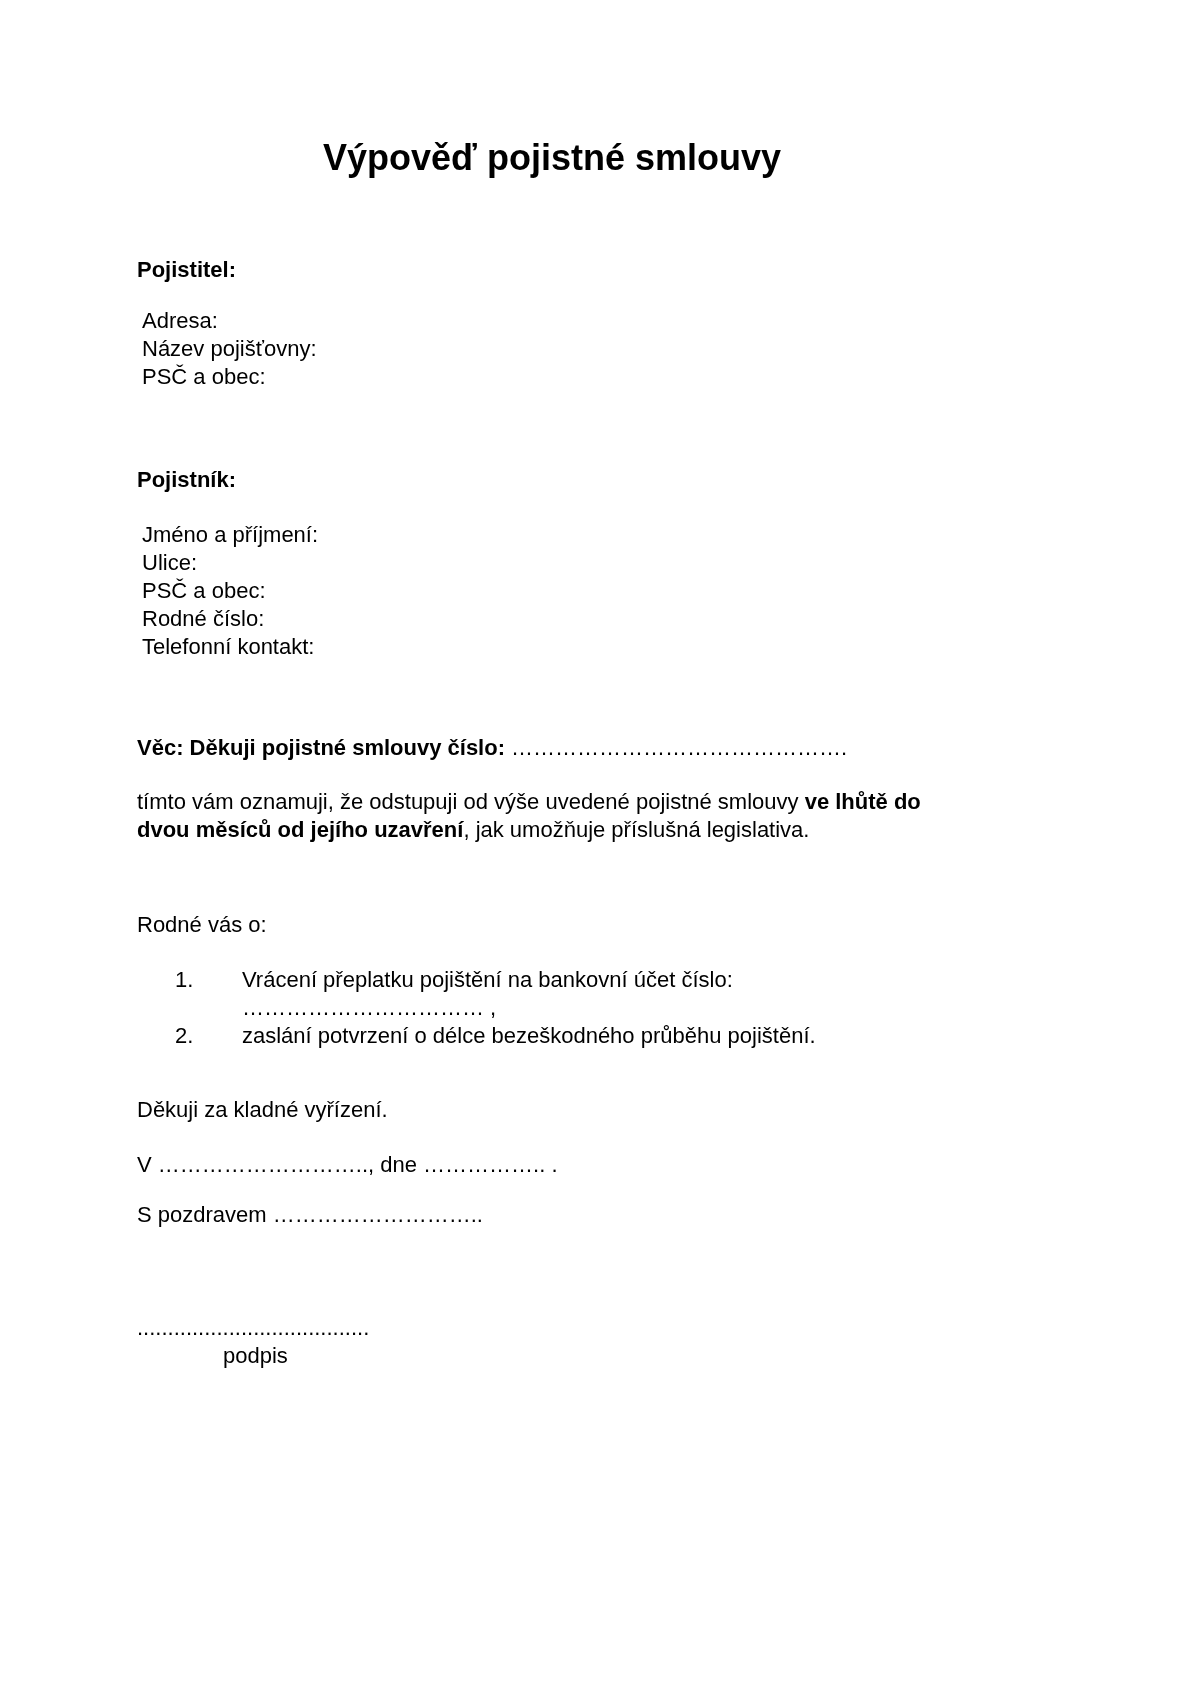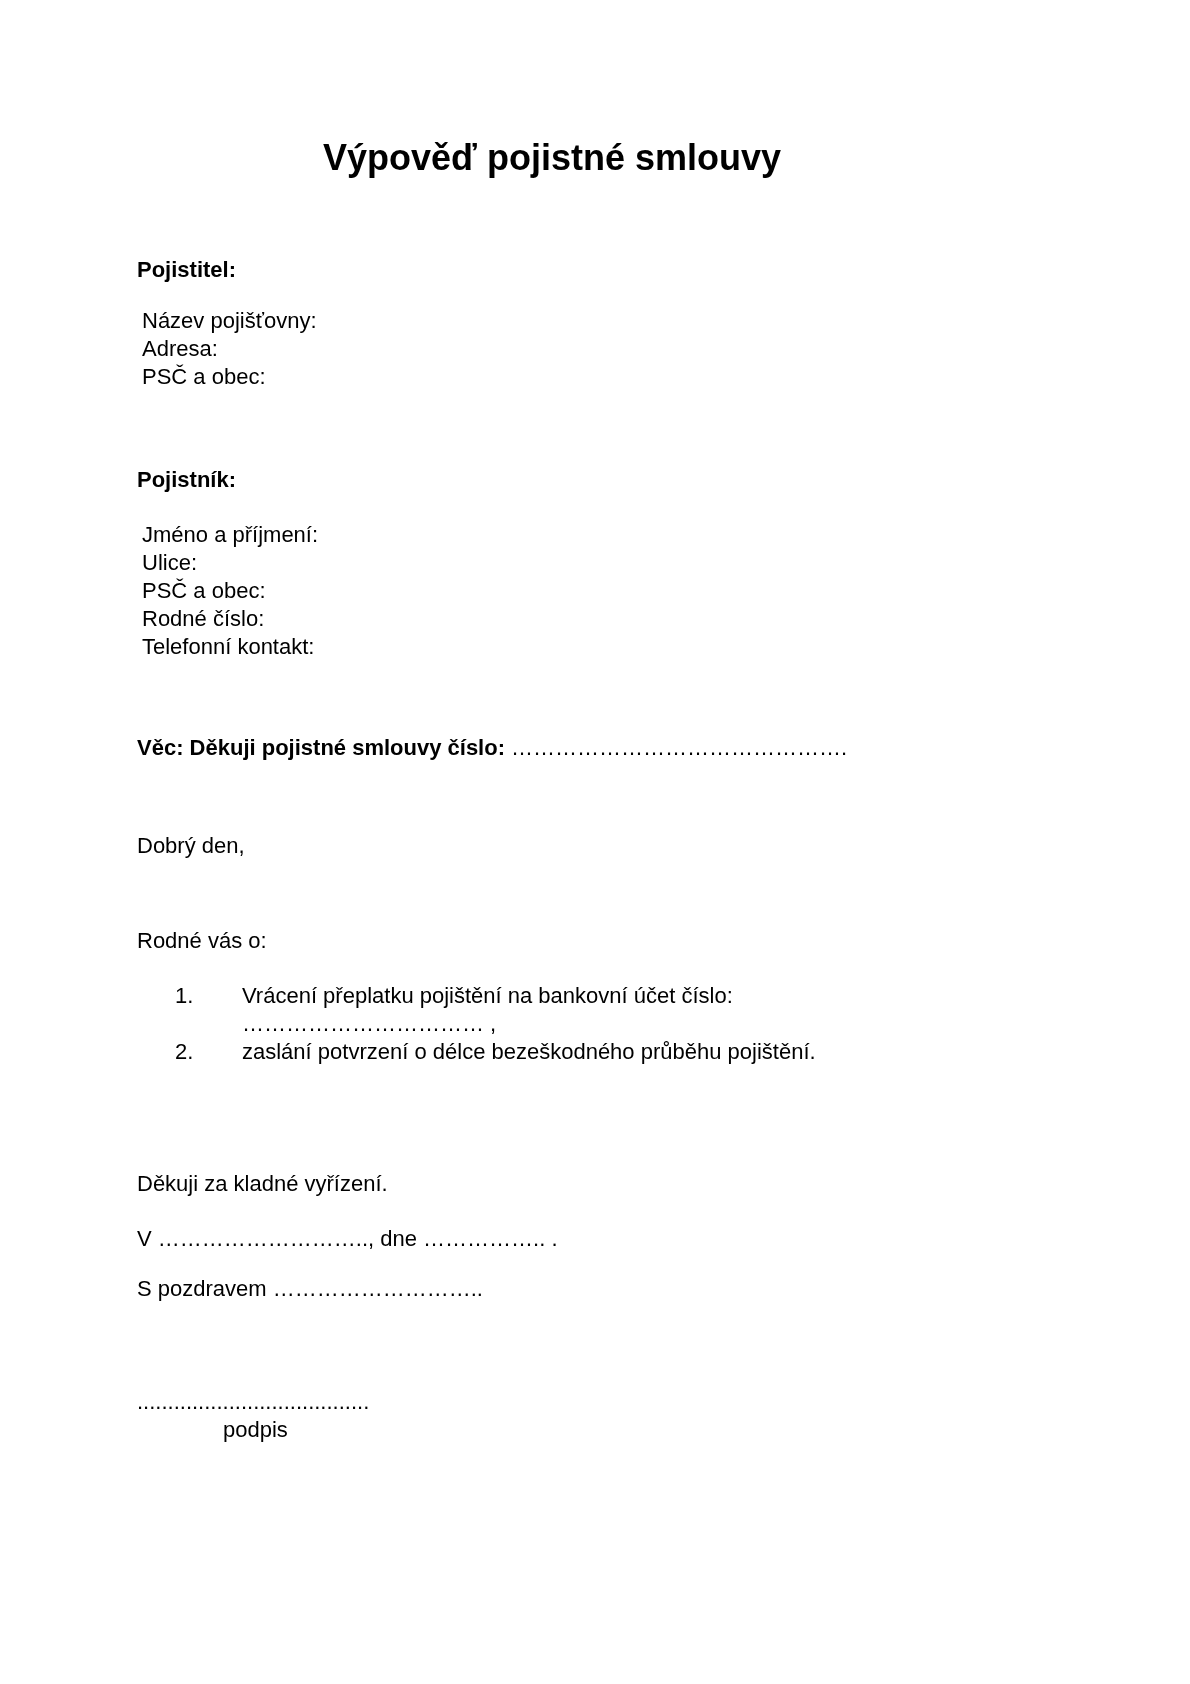--- a/index.html
+++ b/index.html
@@ -44,57 +44,57 @@
   .fields-policyholder { margin-top: 27px; }
   .subject             { margin-top: 73px; font-weight: bold; }
   .subject .dots       { font-weight: normal; }
   .greeting            { margin-top: 70px; }
   .para                { margin-top: 26px; }
   .request-intro       { margin-top: 67px; }
   .request-list        { margin-top: 27px; }
   .req                 { display: flex; }
   .req-num             { flex: none; margin-left: 38px; width: 23px; }
   .req-text            { flex: 1; margin-left: 44px; }
-  .thanks              { margin-top: 104px; }
+  .thanks              { margin-top: 46px; }
   .place-date          { margin-top: 27px; }
   .signoff             { margin-top: 22px; }
   .signature           { margin-top: 85px; }
   .signature-label     { padding-left: 86px; }
   .bold                { font-weight: bold; }
 </style>
 </head>
 <body>
 
 <div class="page">
   <div class="content">
 
     <h1 class="title">Výpověď pojistné smlouvy</h1>
 
     <p class="sec-heading heading-insurer">Pojistitel:</p>
 
     <div class="fields fields-insurer">
+      <p>Adresa:</p>
       <p>Název pojišťovny:</p>
-      <p>Adresa:</p>
       <p>PSČ a obec:</p>
     </div>
 
     <p class="sec-heading heading-policyholder">Pojistník:</p>
 
     <div class="fields fields-policyholder">
       <p>Jméno a příjmení:</p>
       <p>Ulice:</p>
       <p>PSČ a obec:</p>
       <p>Rodné číslo:</p>
       <p>Telefonní kontakt:</p>
     </div>
 
     <p class="subject"><span>Věc: Děkuji pojistné smlouvy číslo:</span><span class="dots"> ……………………………………….</span></p>
 
-    <p class="greeting">Dobrý den,</p>
 
+    <p class="para"><span>tímto vám oznamuji, že odstupuji od výše uvedené pojistné smlouvy </span><span class="bold">ve lhůtě do dvou měsíců od jejího uzavření</span><span>, jak umožňuje příslušná legislativa.</span></p>
 
     <p class="request-intro">Rodné vás o:</p>
 
     <div class="request-list">
       <div class="req">
         <span class="req-num">1.</span>
         <span class="req-text">Vrácení přeplatku pojištění na bankovní účet číslo: …………………………… ,</span>
       </div>
       <div class="req">
         <span class="req-num">2.</span>

